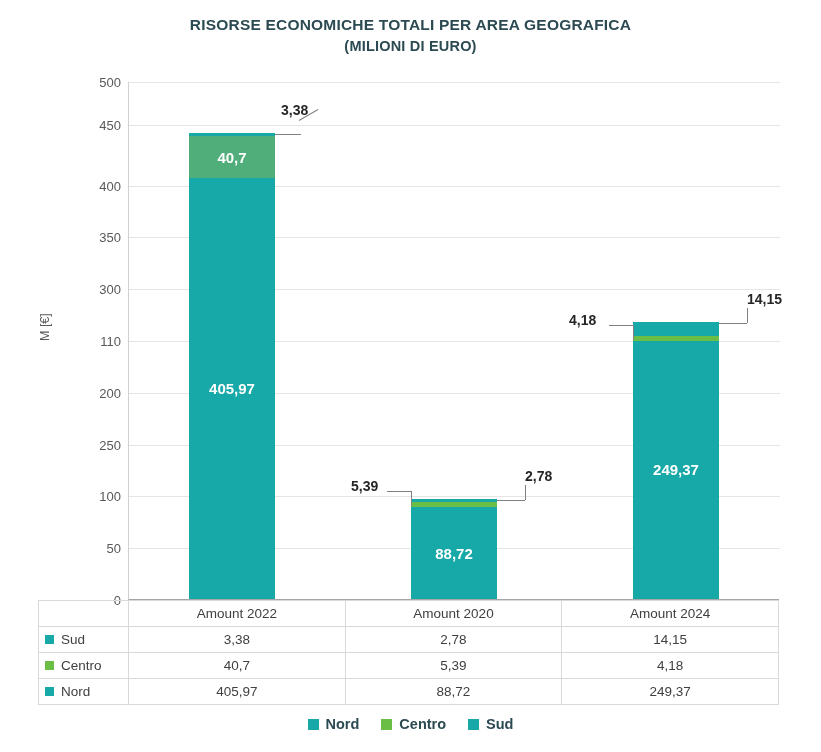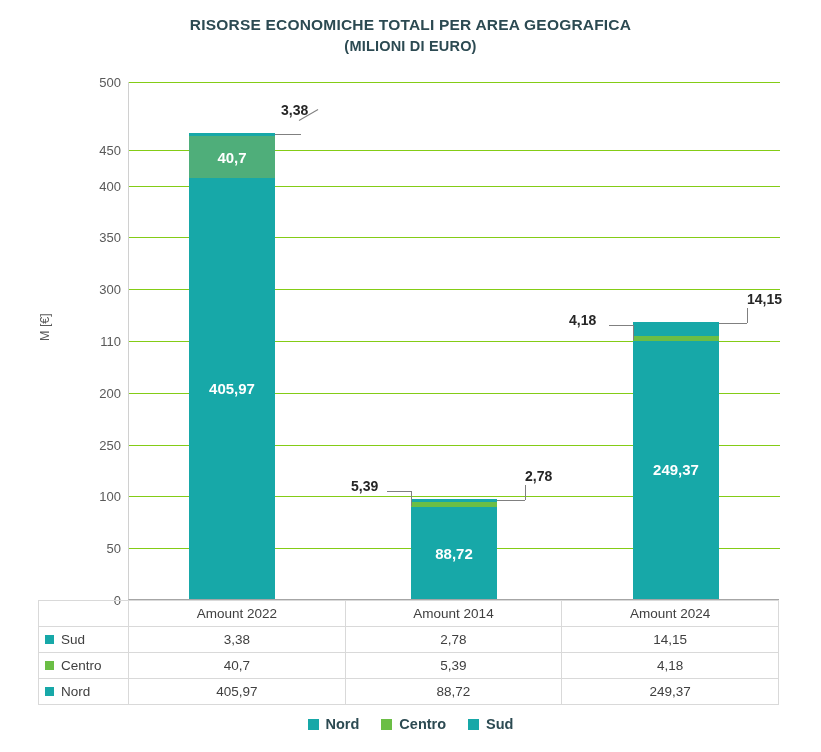--- a/index.html
+++ b/index.html
@@ -38,21 +38,21 @@
     position: absolute;
     left: 128px; top: 82px;
     width: 651px; height: 518px;
     border-left: 1px solid #d0d0d0;
     border-bottom: 1px solid #a6a6a6;
   }
   .gridline {
     position: absolute;
     left: 0; width: 651px;
     height: 1px;
-    background: #84cc16;
+    background: #e5e5e5;
   }
   .ylabel-txt {
     position: absolute;
     right: 100%;
     margin-right: 8px;
     transform: translateY(-50%);
     font-size: 13px;
     color: #595959;
     white-space: nowrap;
   }
@@ -164,21 +164,21 @@
     <div class="title-line2">(MILIONI DI EURO)</div>
   </div>
 
   <div class="axis-title">M [€]</div>
 
   <div class="plot">
 
     <div class="gridline" style="top:0px;">
       <span class="ylabel-txt">500</span>
     </div>
-    <div class="gridline" style="top:68px;text-align:center;">
+    <div class="gridline" style="top:43px;text-align:center;">
       <span class="ylabel-txt">450</span>
     </div>
     <div class="gridline" style="top:103.6px;">
       <span class="ylabel-txt">400</span>
     </div>
     <div class="gridline" style="top:155.4px;">
       <span class="ylabel-txt">350</span>
     </div>
     <div class="gridline" style="top:207.2px;">
       <span class="ylabel-txt">300</span>
@@ -257,21 +257,21 @@
     <div class="leader-v" style="left:618px; top:226px; height:15px;"></div>
     <div class="callout" style="left:618px; top:209px;">14,15</div>
 
   </div>
 
   <table class="table">
     <tbody>
         <tr class="hdr">
       <td class="rowhead"></td>
       <td>Amount 2022</td>
-      <td>Amount 2014</td>
+      <td>Amount 2020</td>
       <td>Amount 2024</td>
     </tr>
     <tr>
       <td class="rowhead">
         <span class="swatch" style="background:#17A8A8;"></span><span>Sud</span>
       </td>
       <td>3,38</td>
       <td>2,78</td>
       <td>14,15</td>
     </tr>

